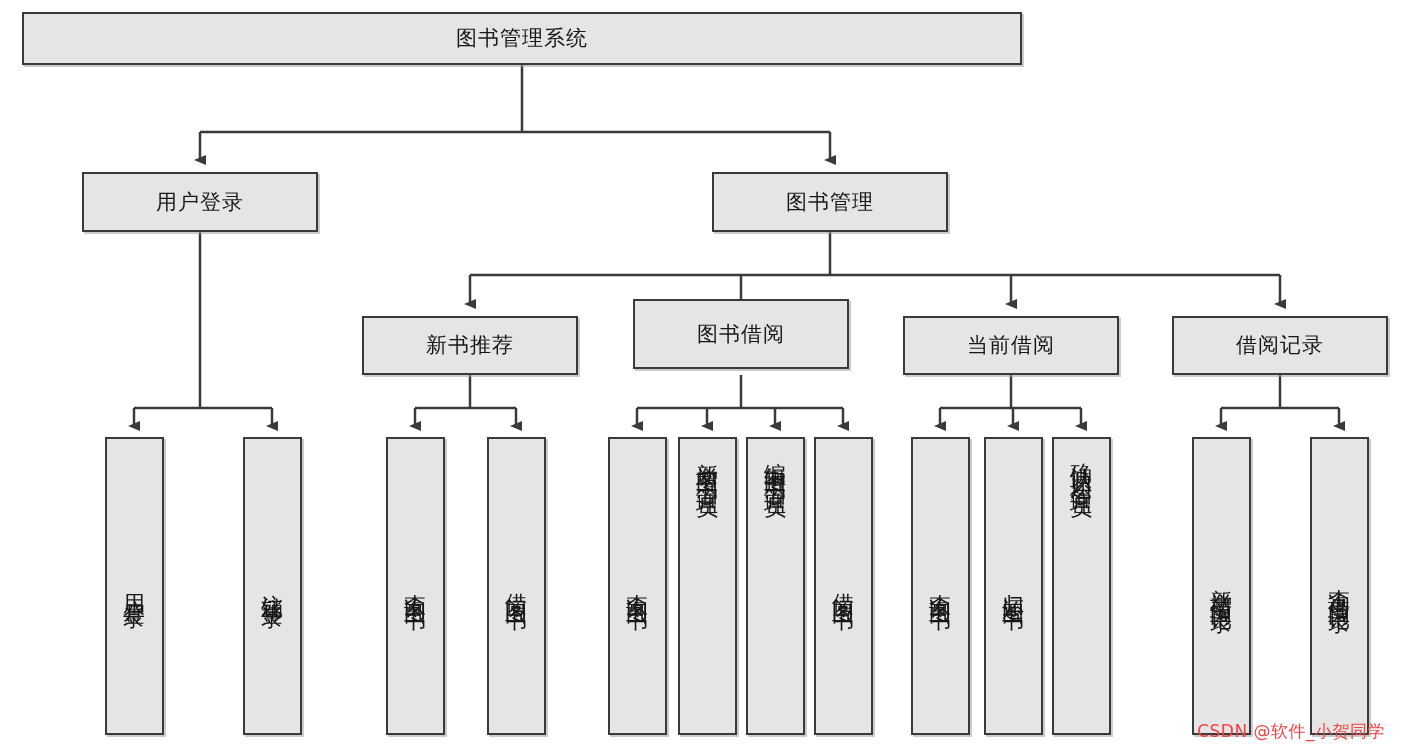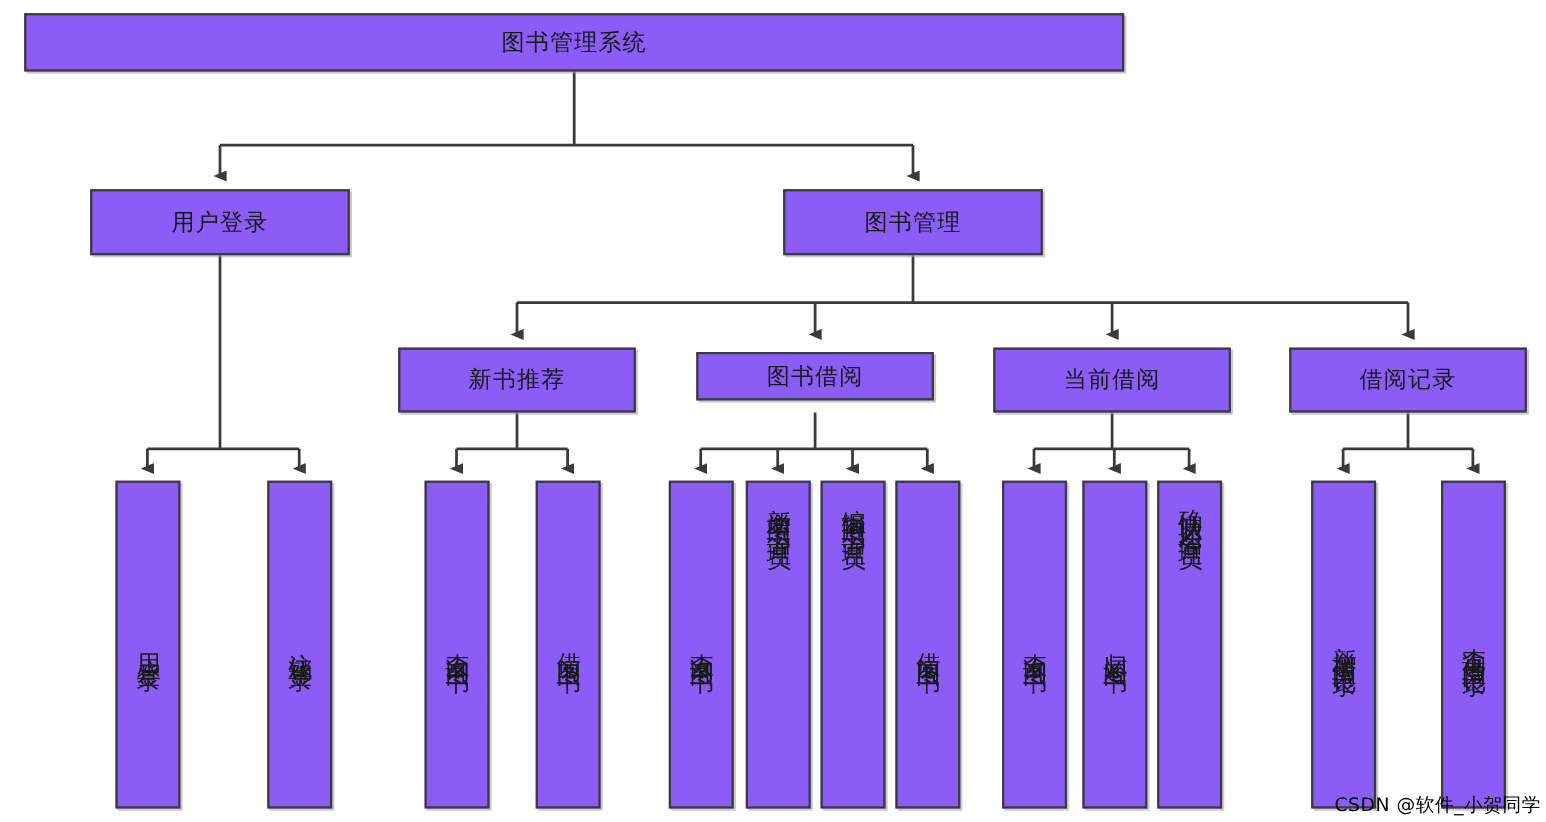--- a/index.html
+++ b/index.html
@@ -21,21 +21,21 @@
     position: absolute;
     left: 0;
     top: 0;
     width: 1405px;
     height: 747px;
     pointer-events: none;
   }
   .node {
     position: absolute;
     box-sizing: border-box;
-    background: #8b5cf6;
+    background: #e5e5e5;
     border: 2.5px solid #3a3a3a;
     box-shadow: 2px 2px 0 0 rgba(160,160,160,0.55);
     display: flex;
     align-items: center;
     justify-content: center;
     color: #1a1a1a;
   }
   .node .label {
     font-size: 21px;
     line-height: 1.25;
@@ -55,24 +55,24 @@
     letter-spacing: 5px;
     line-height: 1.05;
     white-space: nowrap;
   }
   .node.vertical.centered {
     align-items: center;
     padding-top: 0;
   }
   #watermark {
     position: absolute;
-    right: 4px;
+    right: 20px;
     bottom: 4px;
     font-size: 17px;
-    color: #000000;
+    color: #ef4444;
     letter-spacing: 0.5px;
     white-space: nowrap;
     font-family: "DejaVu Sans", "Liberation Sans", sans-serif;
   }
 </style>
 </head>
 <body>
 
 <div id="canvas">
 
@@ -133,21 +133,21 @@
   <div class="node" id="node-l1-0" style="left: 82px; top: 172px; width: 236px; height: 60px;">
     <span class="label">用户登录</span>
   </div>
   <div class="node" id="node-l1-1" style="left: 712px; top: 172px; width: 236px; height: 60px;">
     <span class="label">图书管理</span>
   </div>
 
   <div class="node" id="node-l2-0" style="left: 362px; top: 316px; width: 216px; height: 59px;">
     <span class="label">新书推荐</span>
   </div>
-  <div class="node" id="node-l2-1" style="left: 633px; top: 320px; width: 216px; height: 44px;">
+  <div class="node" id="node-l2-1" style="left: 633px; top: 299px; width: 216px; height: 70px;">
     <span class="label">图书借阅</span>
   </div>
   <div class="node" id="node-l2-3" style="left: 1172px; top: 316px; width: 216px; height: 59px;">
     <span class="label">借阅记录</span>
   </div>
   <div class="node" id="node-l2-2" style="left: 903px; top: 316px; width: 216px; height: 59px;">
     <span class="label">当前借阅</span>
   </div>
 
   <div class="node vertical centered" id="node-leaf-0" style="left: 105px; top: 437px; width: 59px; height: 298px;">

